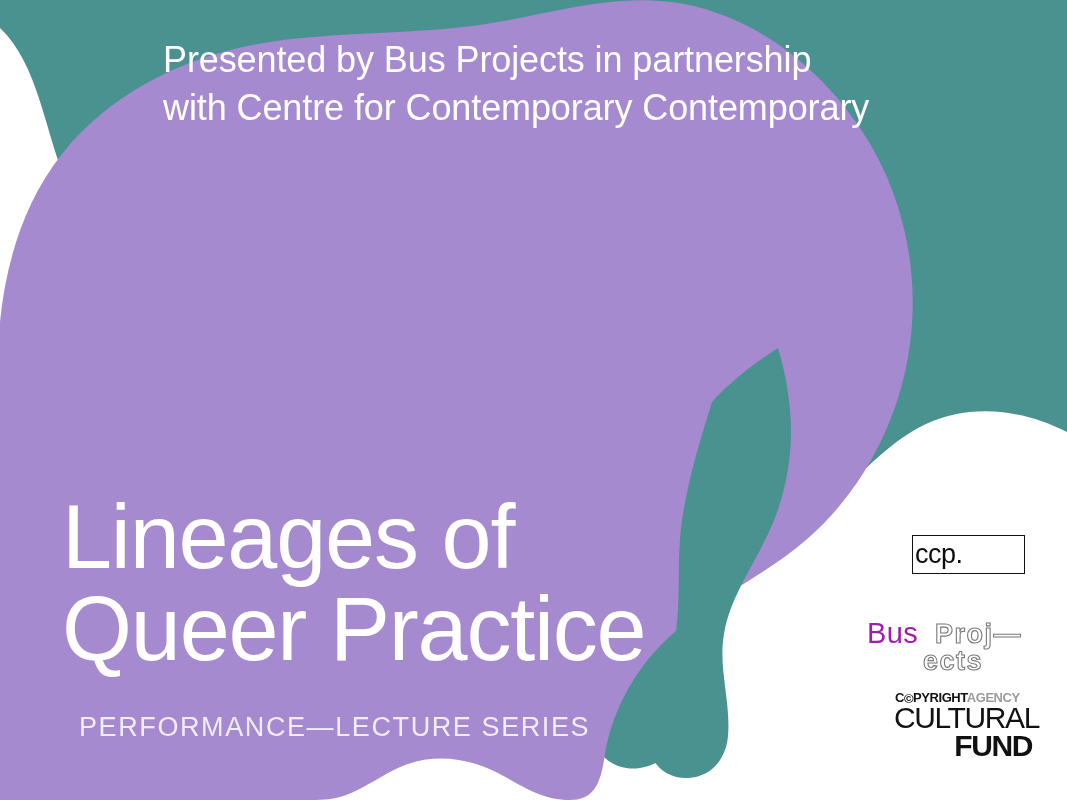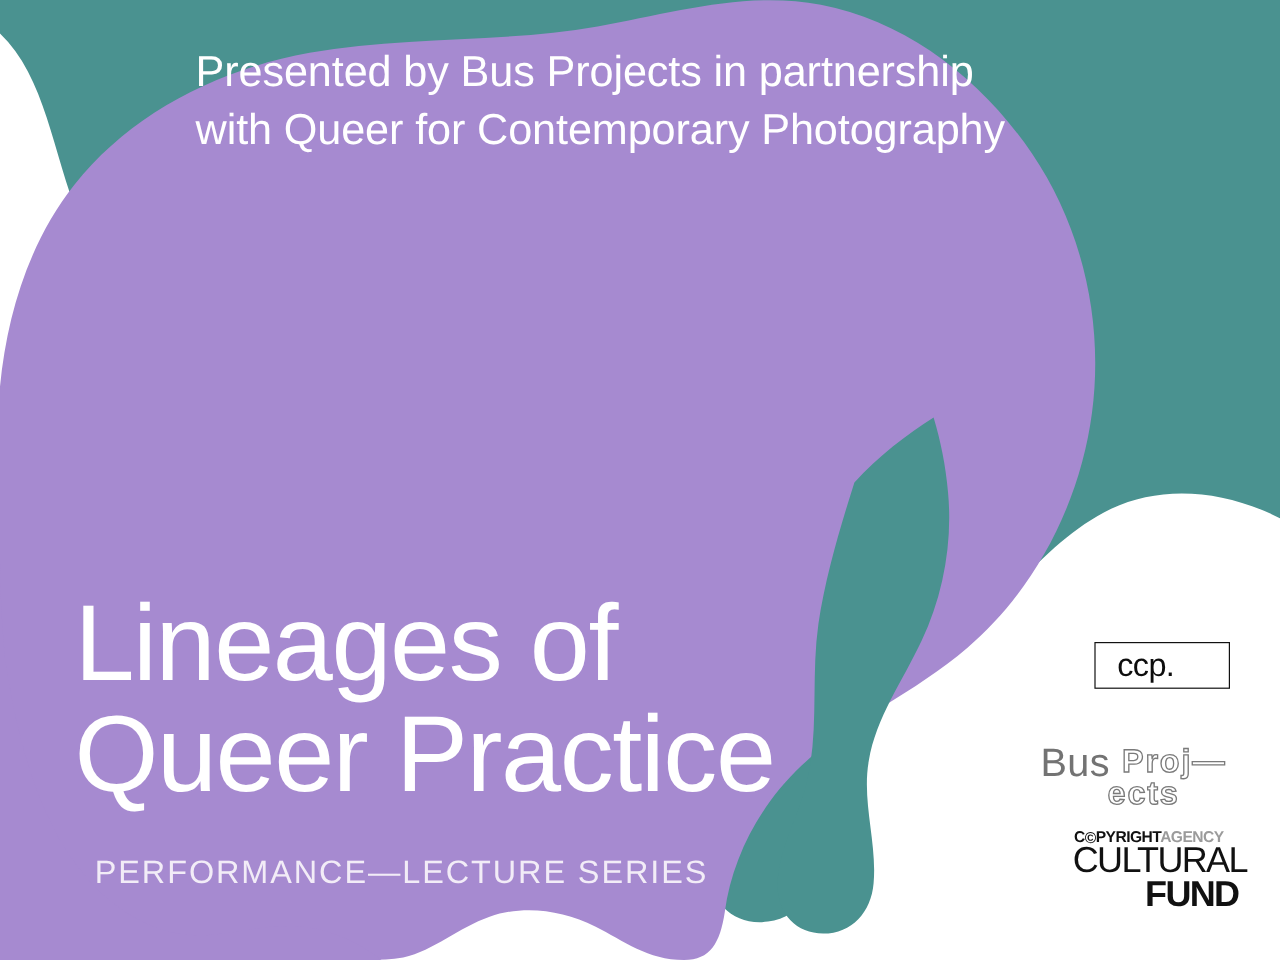--- a/index.html
+++ b/index.html
@@ -118,43 +118,43 @@
     position: absolute;
     left: 57px;
     top: 0;
     width: 113px;
     height: 39px;
     border: 1.6px solid #111111;
     background: #ffffff;
     box-sizing: border-box;
     display: flex;
     align-items: center;
-    padding-left: 18px;
+    padding-left: 2px;
   }
   #ccp-logo .ccp-text {
     color: #0d0d0d;
     font-size: 27px;
     font-weight: 400;
     letter-spacing: -0.5px;
     line-height: 1;
   }
 
   #bus-projects-logo {
     position: absolute;
     left: 0;
     top: 80px;
     width: 200px;
     height: 62px;
   }
   #bus-projects-logo .bus-word {
     position: absolute;
     left: 12px;
     top: 4px;
-    color: #737373;
-    font-size: 33px;
+    color: #a21caf;
+    font-size: 29px;
     font-weight: 400;
     letter-spacing: 0.4px;
     line-height: 1;
   }
   #bus-projects-logo .proj-word,
   #bus-projects-logo .ects-word {
     position: absolute;
     color: transparent;
     font-size: 27px;
     font-weight: 700;
@@ -289,21 +289,21 @@
              C710,778 726,760 728,736
              C731,702 718,668 724,634
              C730,598 752,568 768,534
              C786,496 794,452 790,410
              C788,388 784,368 778,348
              C756,362 732,380 712,402 Z"></path>
   </svg>
 
   <div id="presenter">
     <span class="line">Presented by Bus Projects in partnership</span>
-    <span class="line">with Queer for Contemporary Photography</span>
+    <span class="line">with Centre for Contemporary Contemporary</span>
   </div>
 
 
   <div id="subtitle">
     <span class="line">Lineages of</span>
     <span class="line">Queer Practice</span>
   </div>
 
   <div id="kicker">PERFORMANCE—LECTURE SERIES</div>
 

